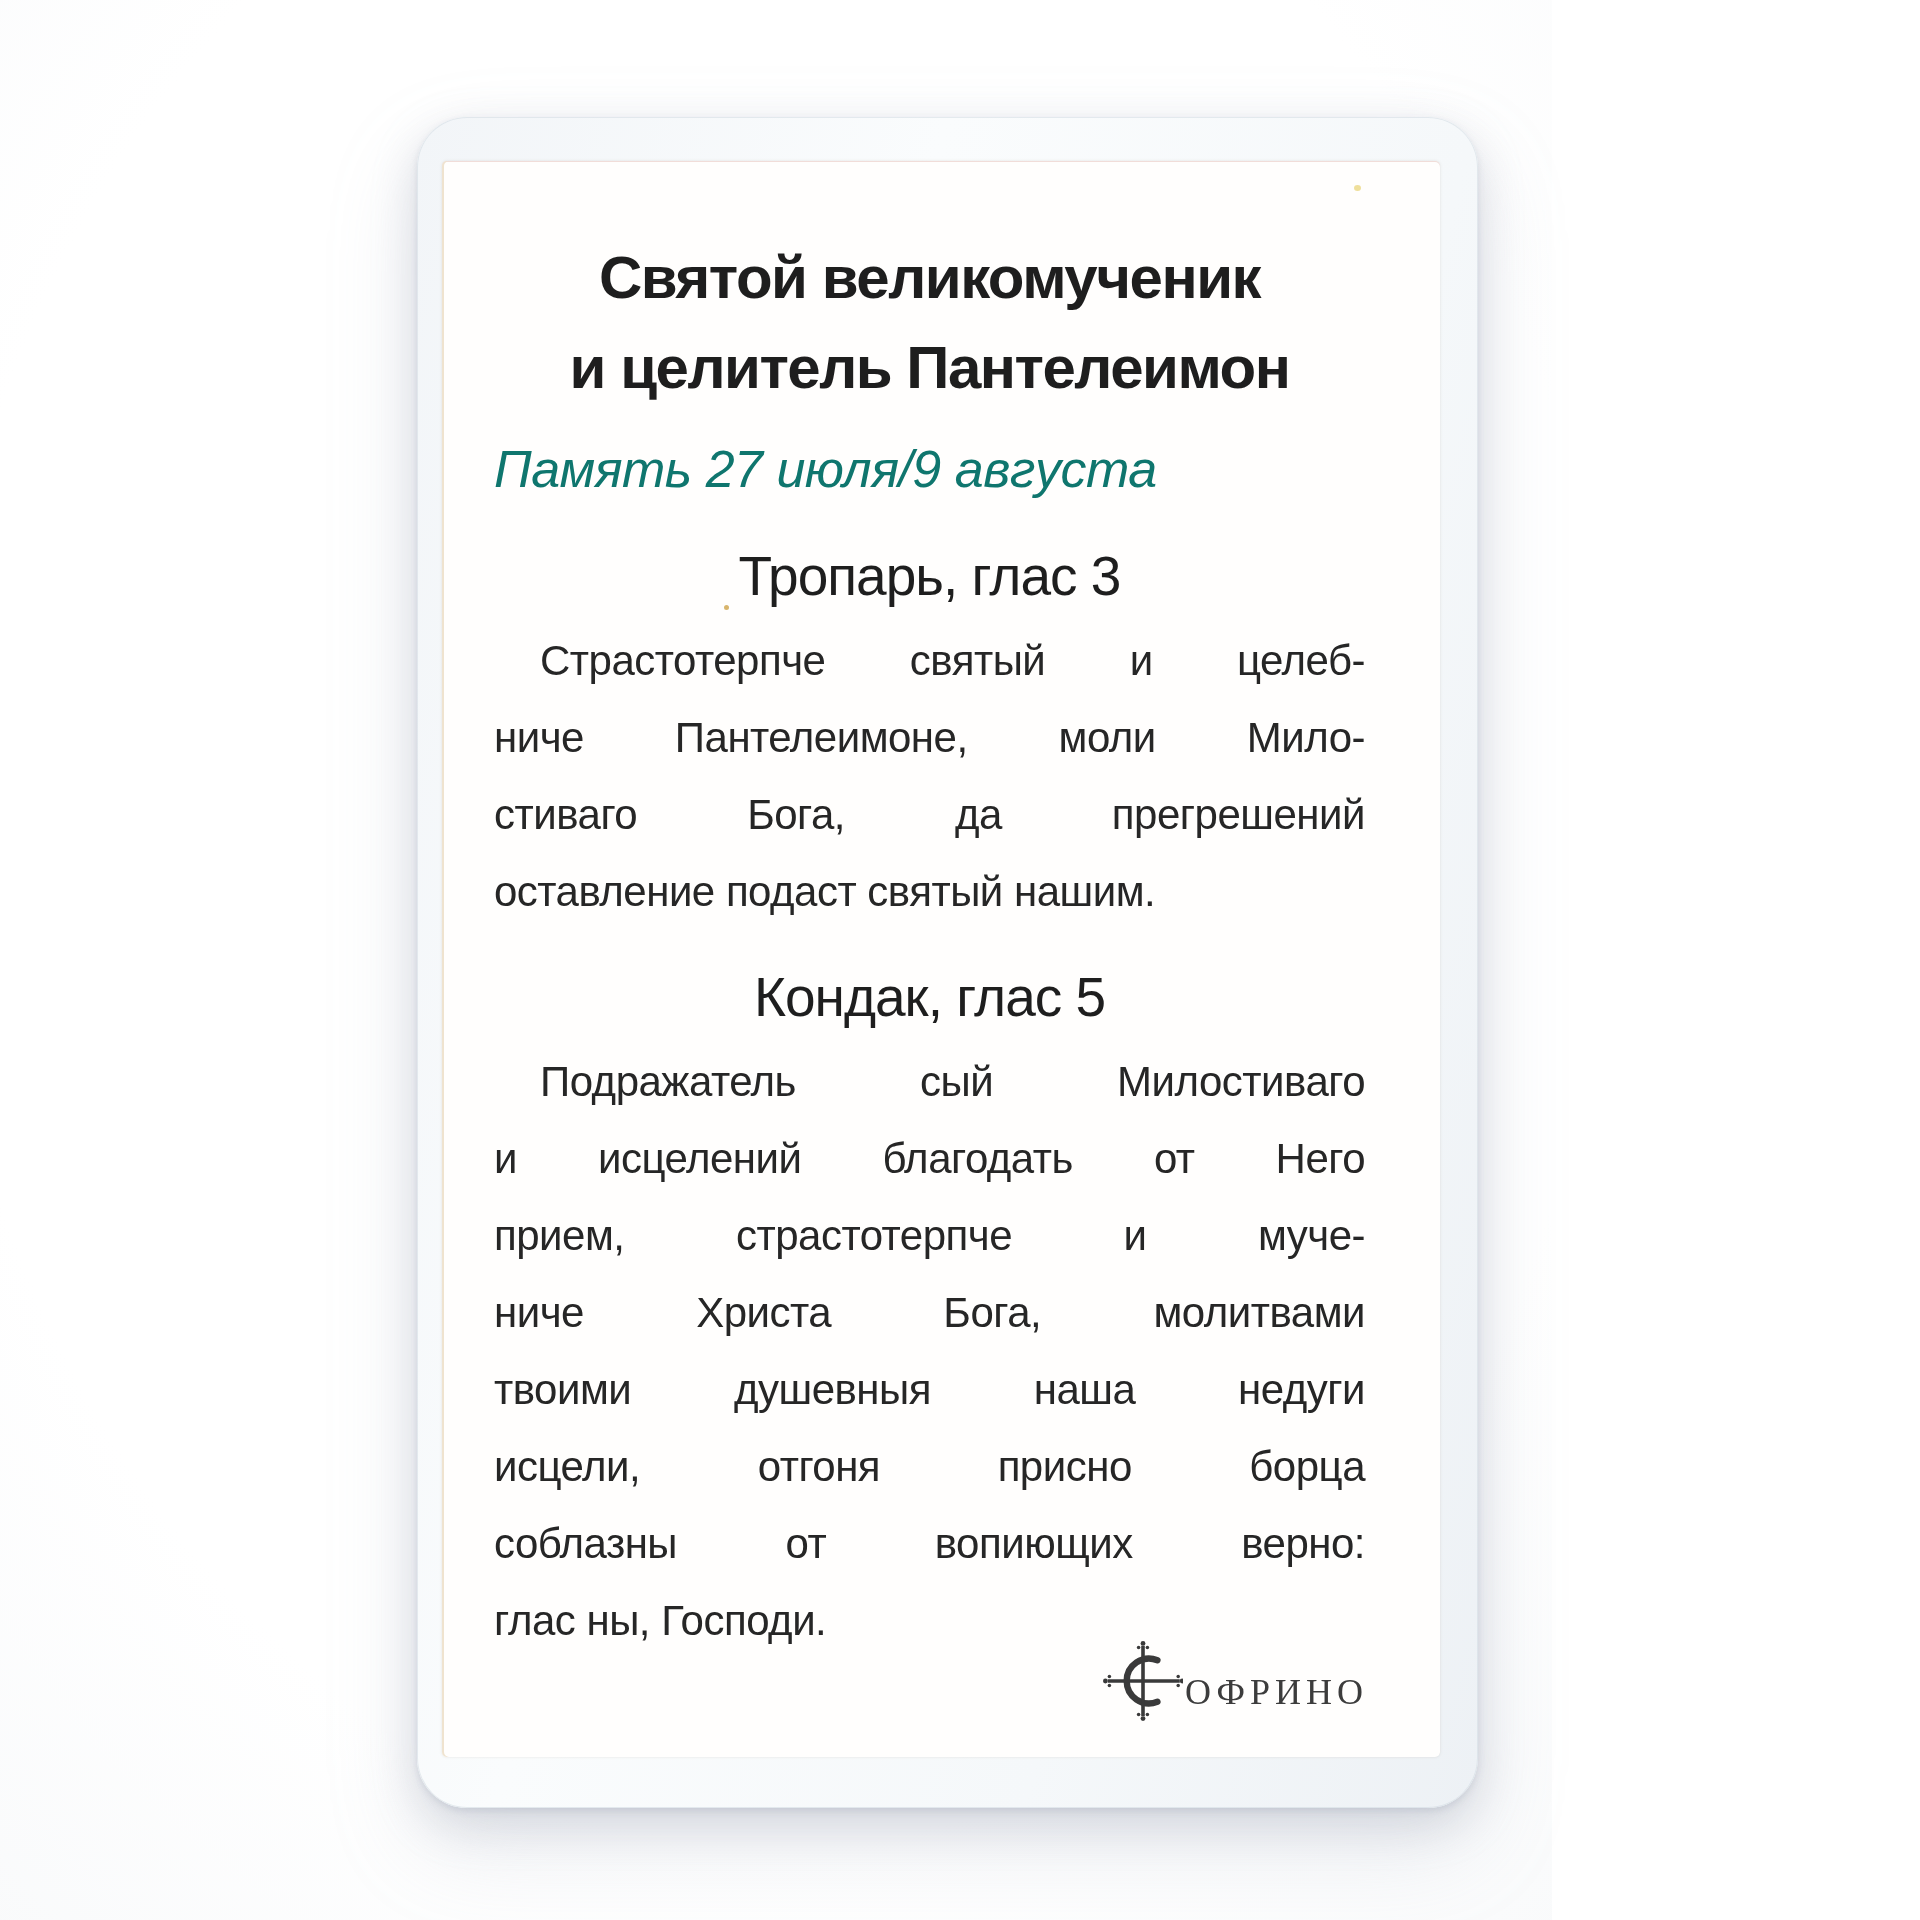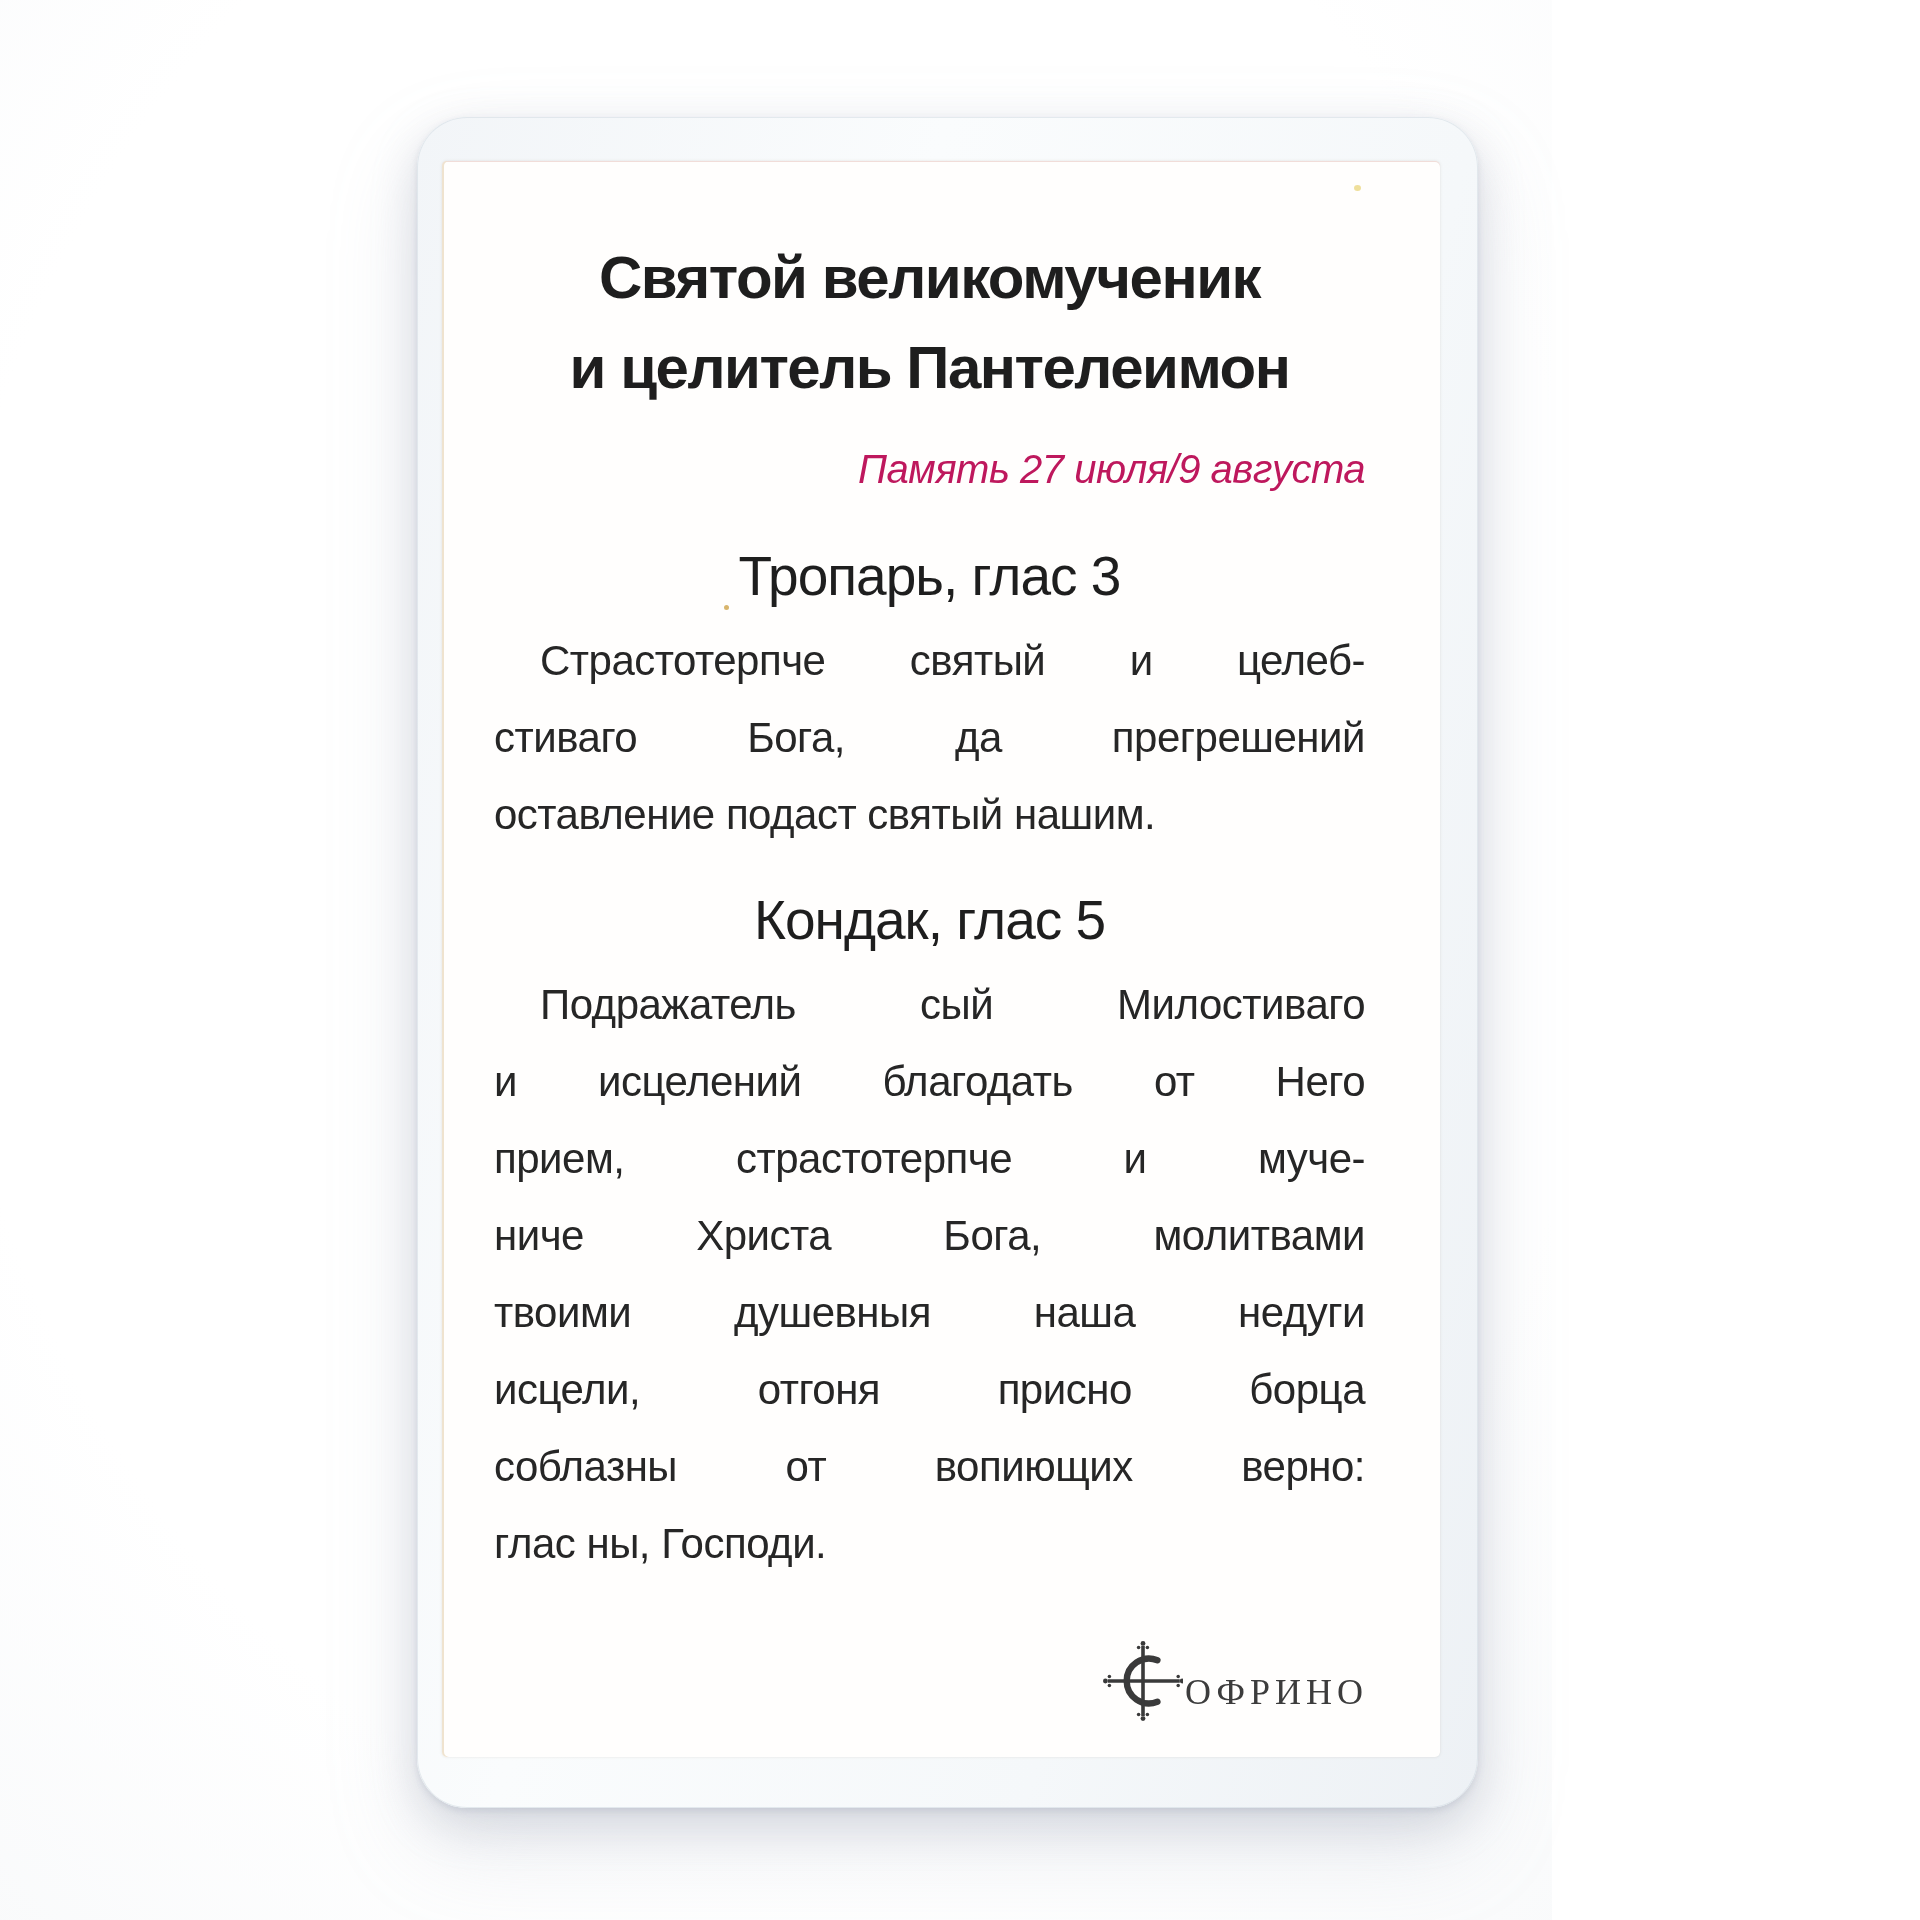--- a/index.html
+++ b/index.html
@@ -51,26 +51,26 @@
     font-size: 60px;
     line-height: 90px;
     font-weight: bold;
     letter-spacing: -1.5px;
     text-align: center;
     color: #1e1e1e;
   }
   .title .tline { display: block; }
   .subtitle {
     margin-top: 16px;
-    font-size: 40px;
+    font-size: 52px;
     line-height: 80px;
     font-style: italic;
     letter-spacing: -0.5px;
-    text-align: right;
-    color: #be185d;
+    text-align: left;
+    color: #0f766e;
   }
   .heading {
     margin: 28px 0 0 0;
     font-size: 55px;
     line-height: 78px;
     font-weight: normal;
     letter-spacing: -1px;
     text-align: center;
     color: #1e1e1e;
   }
@@ -121,20 +121,21 @@
       <h1 class="title">
         <span class="tline">Святой великомученик</span>
         <span class="tline">и целитель Пантелеимон</span>
       </h1>
 
       <div class="subtitle">Память 27 июля/9 августа</div>
 
       <h2 class="heading">Тропарь, глас 3</h2>
       <div class="para">
         <div class="line first">Страстотерпче святый и целеб-</div>
+        <div class="line">ниче Пантелеимоне, моли Мило-</div>
         <div class="line">стиваго Бога, да прегрешений</div>
         <div class="line last">оставление подаст святый нашим.</div>
       </div>
 
       <h2 class="heading">Кондак, глас 5</h2>
       <div class="para">
         <div class="line first">Подражатель сый Милостиваго</div>
         <div class="line">и исцелений благодать от Него</div>
         <div class="line">прием, страстотерпче и муче-</div>
         <div class="line">ниче Христа Бога, молитвами</div>

